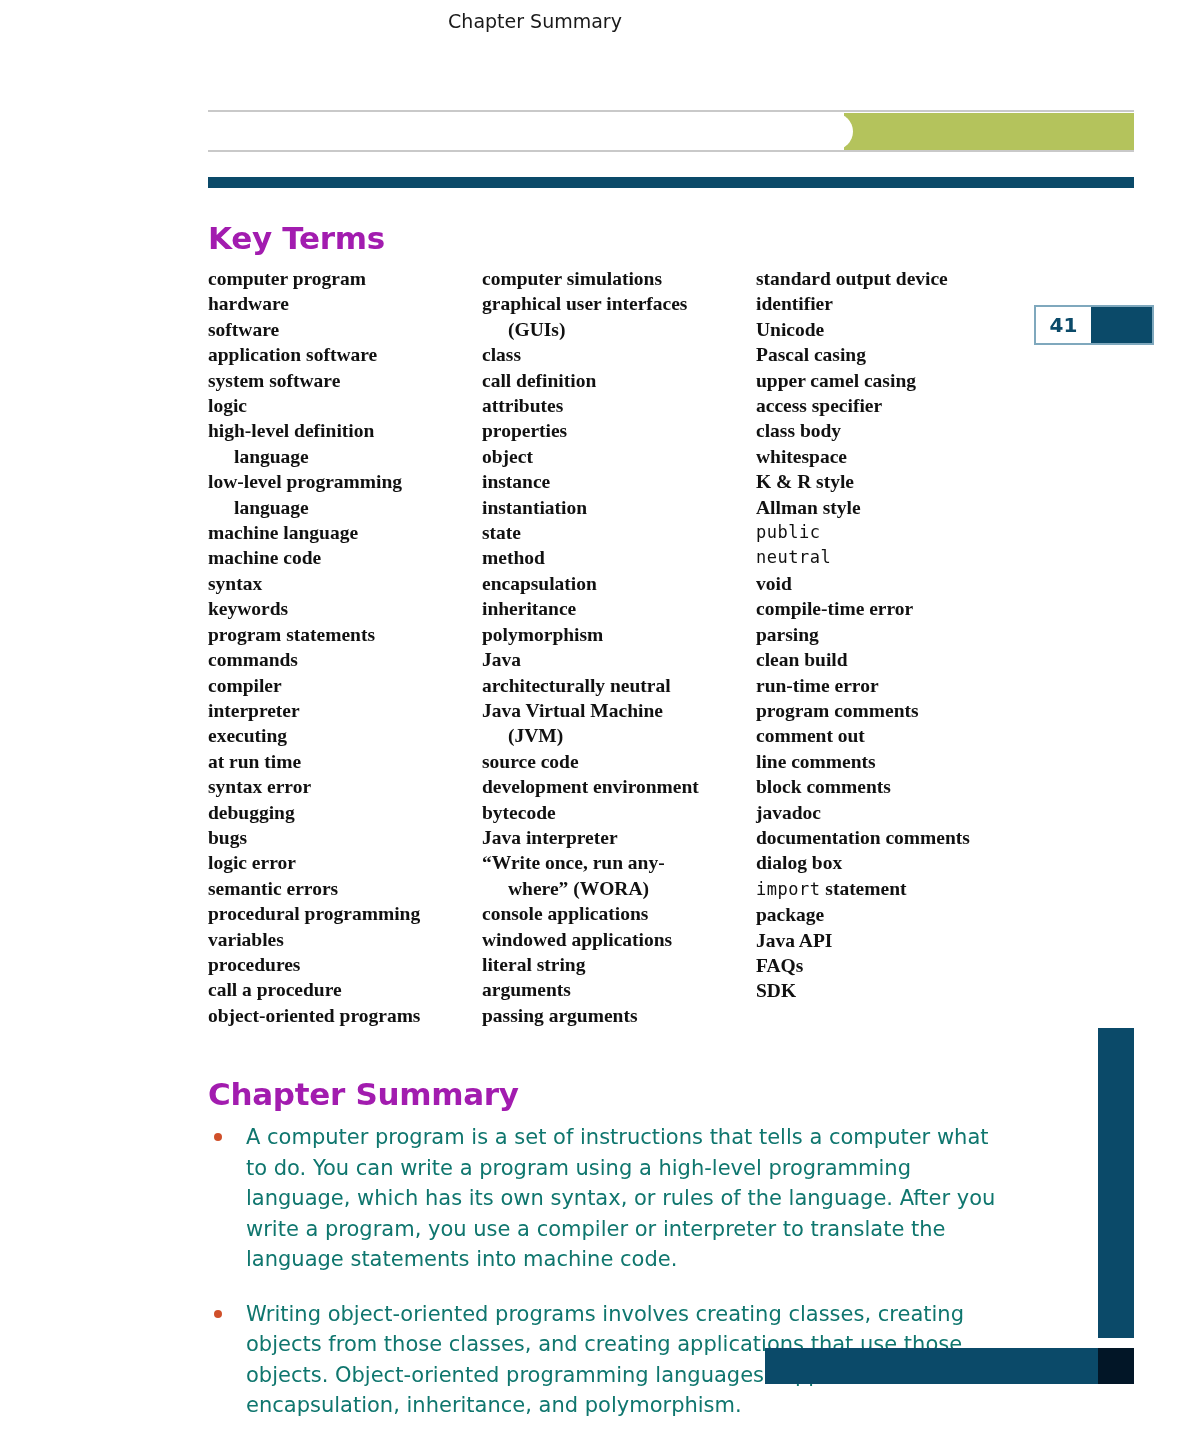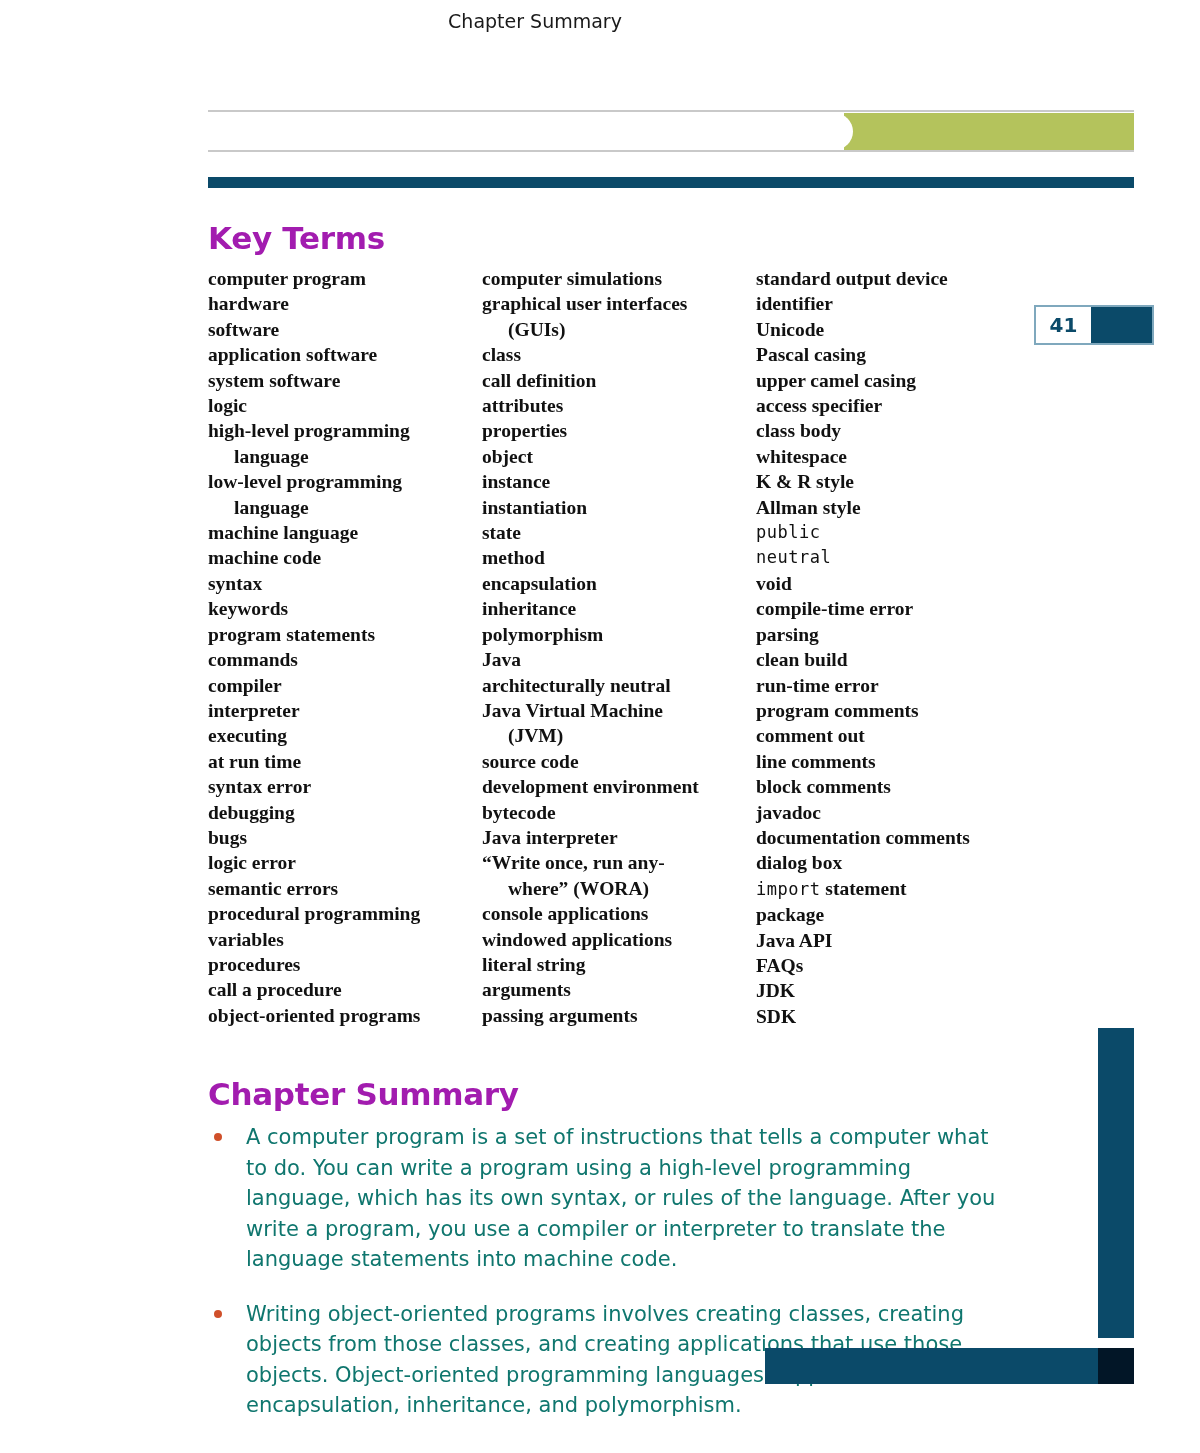--- a/index.html
+++ b/index.html
@@ -230,21 +230,21 @@
 <div class="section-heading" id="key-terms-heading">Key Terms</div>
 
 <div class="terms-area">
   <div class="terms-col" id="terms-col-0">
       <div class="term">computer program</div>
       <div class="term">hardware</div>
       <div class="term">software</div>
       <div class="term">application software</div>
       <div class="term">system software</div>
       <div class="term">logic</div>
-      <div class="term">high-level programming</div>
+      <div class="term">high-level definition</div>
       <div class="term indent">language</div>
       <div class="term">low-level programming</div>
       <div class="term indent">language</div>
       <div class="term">machine language</div>
       <div class="term">machine code</div>
       <div class="term">syntax</div>
       <div class="term">keywords</div>
       <div class="term">program statements</div>
       <div class="term">commands</div>
       <div class="term">compiler</div>
@@ -316,21 +316,20 @@
       <div class="term">comment out</div>
       <div class="term">line comments</div>
       <div class="term">block comments</div>
       <div class="term">javadoc</div>
       <div class="term">documentation comments</div>
       <div class="term">dialog box</div>
       <div class="term"><span class="code-word">import</span> statement</div>
       <div class="term">package</div>
       <div class="term">Java API</div>
       <div class="term">FAQs</div>
-      <div class="term">JDK</div>
       <div class="term">SDK</div>
     </div>
 </div>
 
 <div class="section-heading" id="chapter-summary-heading">Chapter Summary</div>
 
 <div class="summary-area" id="summary-area">
     <div class="summary-bullet"><span class="dot" style="background: rgb(208, 80, 42);"></span><span>A computer program is a set of instructions that tells a computer what to do. You can write a program using a high-level programming language, which has its own syntax, or rules of the language. After you write a program, you use a compiler or interpreter to translate the language statements into machine code.</span></div>
     <div class="summary-bullet"><span class="dot" style="background: rgb(208, 80, 42);"></span><span>Writing object-oriented programs involves creating classes, creating objects from those classes, and creating applications that use those objects. Object-oriented programming languages support encapsulation, inheritance, and polymorphism.</span></div>
   </div>

